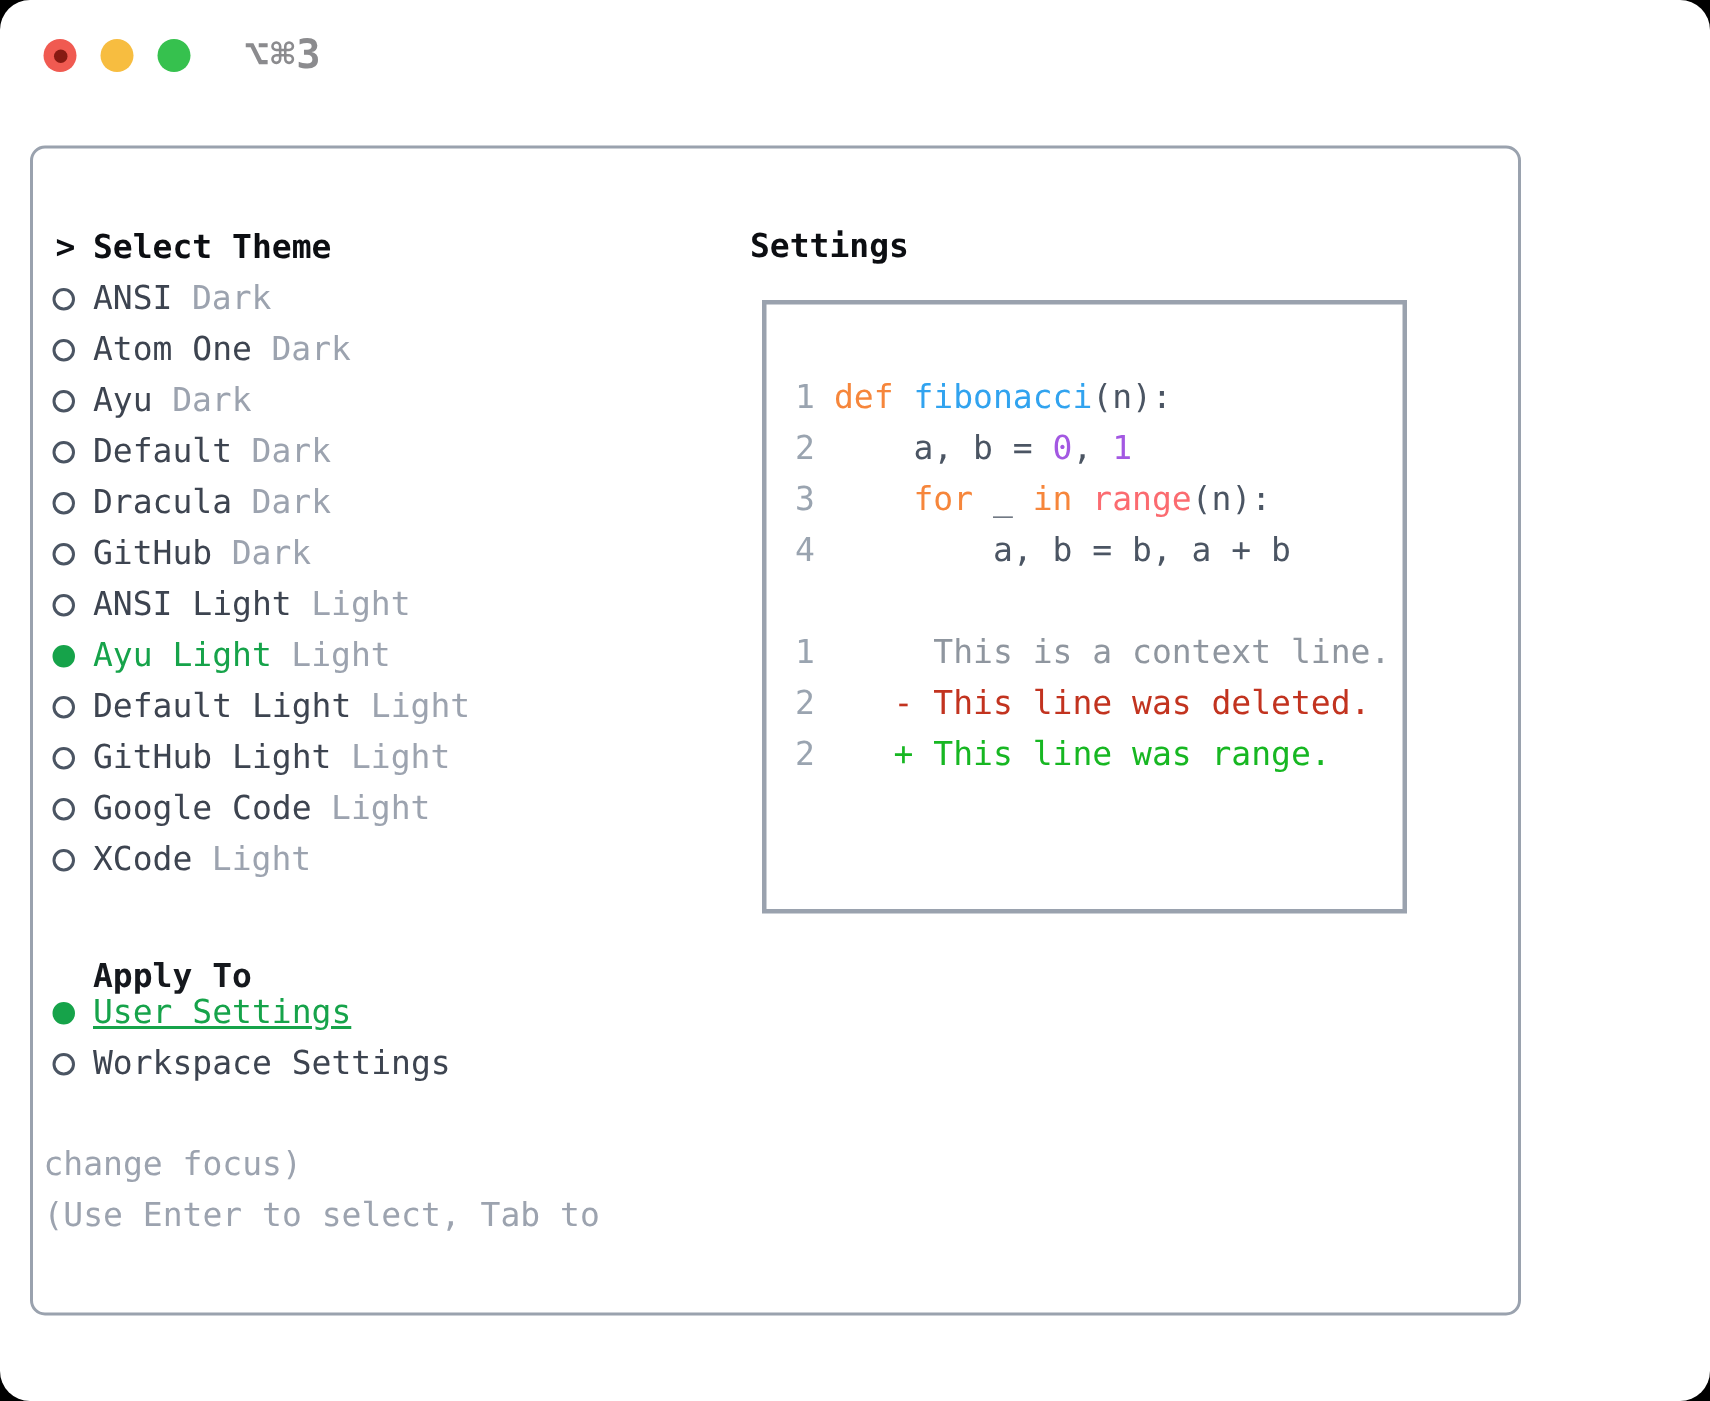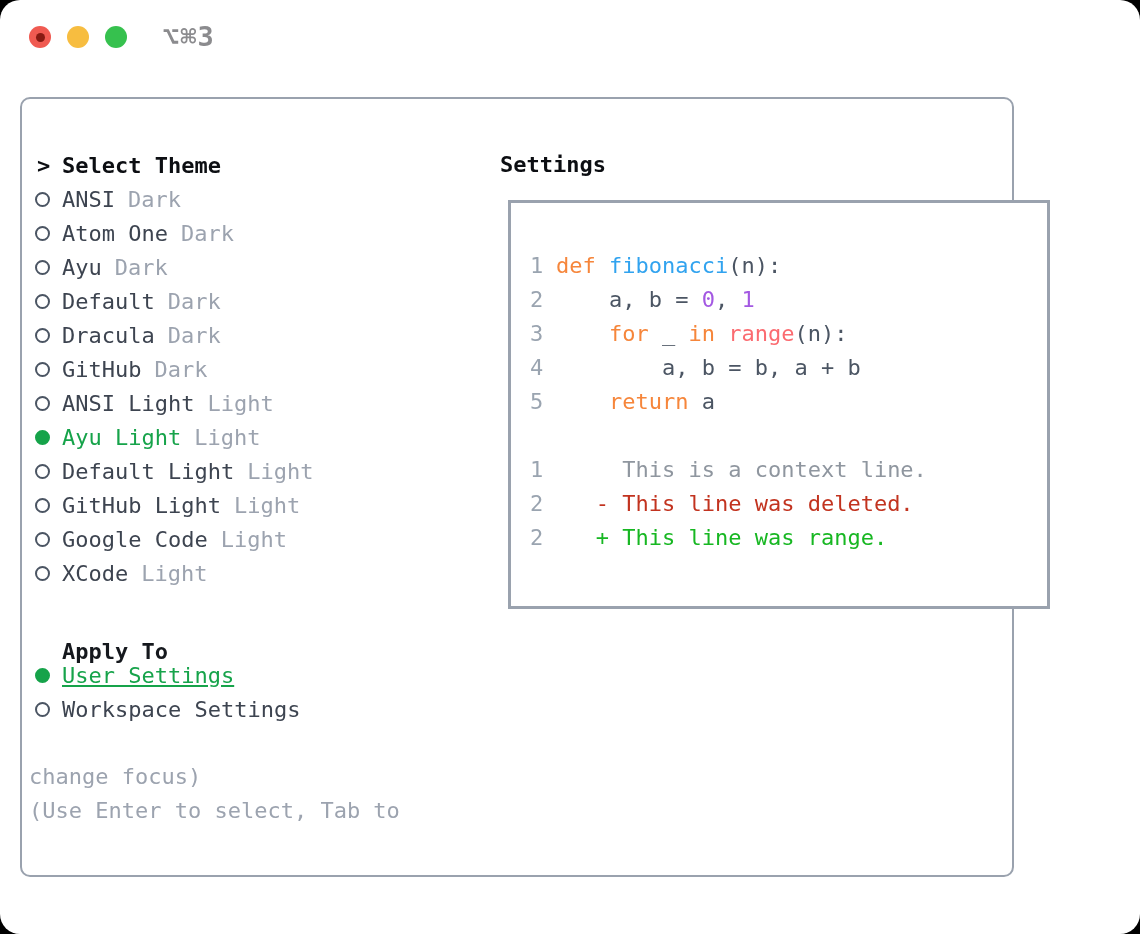--- a/index.html
+++ b/index.html
@@ -40,21 +40,21 @@
   .theme-row.selected .theme-name { color:#16a34a; }
   .variant { color:#9ca3af; margin-left:13px; }
   .apply-label { font-weight:600; color:#15181d;margin-top:20px; }
   .hint-row { height:34px; line-height:34px; font-size:22px; color:#9ca3af; white-space:pre; }
   
   .preview-title {
     position:absolute; left:478px; top:49px; height:34px; line-height:34px;
     font-size:22px; font-weight:bold; color:#0c0e12;
   }
   .preview-box {
-    position:absolute; left:486px; top:101px; width:542px; height:409px;
+    position:absolute; left:486px; top:101px; width:430px; height:409px;
     box-sizing:border-box; border:3px solid #9aa2ae; background:#fff;
     padding:46px 0 0 19px; overflow:hidden;
   }
   .code-line { height:34px; line-height:34px; font-size:22px; white-space:pre; }
   .ln { display:inline-block; width:26px; color:#9aa4b0; }
   .tok-d   { color:#4b5563; }
   .tok-kw  { color:#f6863b; }
   .tok-fn  { color:#31a3ef; }
   .tok-num { color:#a358e2; }
   .tok-bi  { color:#fb6b70; }
@@ -120,21 +120,20 @@
     </div>
 
     <div class="preview-title">Settings</div>
 
     <div class="preview-box">
       <div id="code-lines">
           <div class="code-line"><span class="ln">1</span><span class="tok-kw">def</span><span class="tok-d"> </span><span class="tok-fn">fibonacci</span><span class="tok-d">(n):</span></div>
           <div class="code-line"><span class="ln">2</span><span class="tok-d">    a, b = </span><span class="tok-num">0</span><span class="tok-d">, </span><span class="tok-num">1</span></div>
           <div class="code-line"><span class="ln">3</span><span class="tok-d">    </span><span class="tok-kw">for</span><span class="tok-d"> _ </span><span class="tok-kw">in</span><span class="tok-d"> </span><span class="tok-bi">range</span><span class="tok-d">(n):</span></div>
           <div class="code-line"><span class="ln">4</span><span class="tok-d">        a, b = b, a + b</span></div>
-          <div class="code-line"><span class="ln">5</span><span class="tok-d">    </span><span class="tok-kw">return</span><span class="tok-d"> a</span></div>
           <div class="code-line"><span class="ln"></span></div>
           <div class="code-line"><span class="ln">1</span><span class="tok-ctx">     This is a context line.</span></div>
           <div class="code-line"><span class="ln">2</span><span class="tok-del">   - This line was deleted.</span></div>
           <div class="code-line"><span class="ln">2</span><span class="tok-add">   + This line was range.</span></div>
         </div>
     </div>
 
   </div>
 </div>
 

